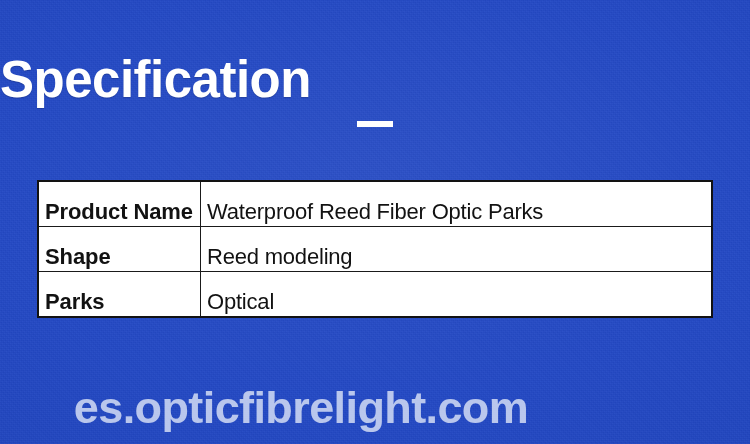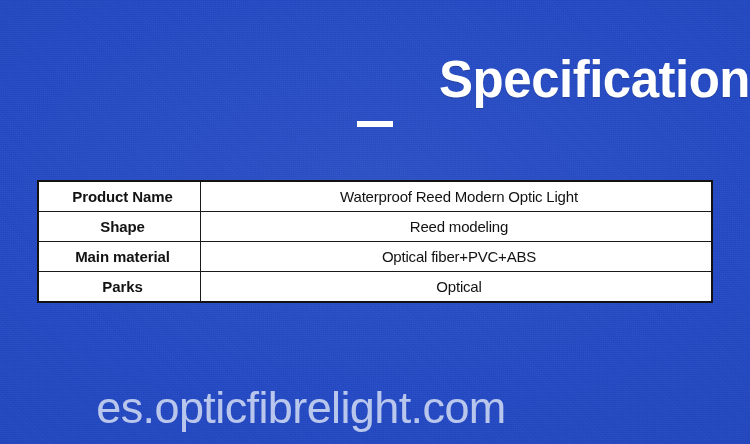--- a/index.html
+++ b/index.html
@@ -66,21 +66,21 @@
       rgba(0,0,0,0.060) 100%
     );
   }
 
   
   #title-block {
     position: absolute;
     top: 52px;
     left: 0;
     width: 750px;
-    text-align: right;
+    text-align: left;
   }
 
   #page-title {
     margin: 0;
     font-family: "Liberation Sans", sans-serif;
     font-weight: bold;
     font-size: 51px;
     line-height: 56px;
     letter-spacing: -0.5px;
     color: #ffffff;
@@ -106,28 +106,27 @@
     width: 100%;
     border-collapse: collapse;
     background: #ffffff;
     table-layout: fixed;
     border: 2px solid #121212;
   }
 
   table#spec-table td {
     border: 1px solid #1a1a1a;
     height: 28px;
-    padding: 1px 0 0 6px;
+    padding: 16px 0 0 6px;
     font-family: "Liberation Sans", sans-serif;
-    font-size: 15px;
+    font-size: 22px;
     line-height: 28px;
     color: #121212;
     white-space: nowrap;
     overflow: hidden;
-    text-align: center;
   }
 
   table#spec-table td.spec-label {
     width: 155px;
     font-weight: bold;
     letter-spacing: -0.1px;
   }
 
   table#spec-table td.spec-value {
     font-weight: normal;
@@ -135,21 +134,21 @@
   }
 
   
   #watermark {
     position: absolute;
     left: 0;
     top: 379px;
     width: 602px;
     text-align: center;
     font-family: "Liberation Sans", sans-serif;
-    font-weight: normal;
+    font-weight: bold;
     font-size: 45px;
     line-height: 58px;
     letter-spacing: -0.6px;
     color: rgba(223, 230, 248, 0.80);
     pointer-events: none;
   }
 </style>
 </head>
 <body>
 
@@ -162,34 +161,30 @@
     <h1 id="page-title">Specification</h1>
     <div id="title-rule"></div>
   </div>
 
   <div id="spec-table-wrap">
     <table id="spec-table">
       <tbody>
 
         <tr>
           <td class="spec-label">Product Name</td>
-          <td class="spec-value">Waterproof Reed Modern Optic Light</td>
+          <td class="spec-value">Waterproof Reed Fiber Optic Parks</td>
         </tr>
 
 
         <tr>
           <td class="spec-label">Shape</td>
           <td class="spec-value">Reed modeling</td>
         </tr>
 
 
-        <tr>
-          <td class="spec-label">Main material</td>
-          <td class="spec-value">Optical fiber+PVC+ABS</td>
-        </tr>
 
         <tr>
           <td class="spec-label">Parks</td>
           <td class="spec-value">Optical</td>
         </tr>
 
       </tbody>
     </table>
   </div>
 

